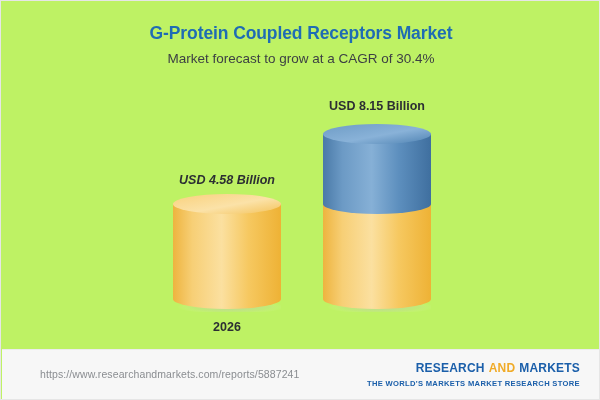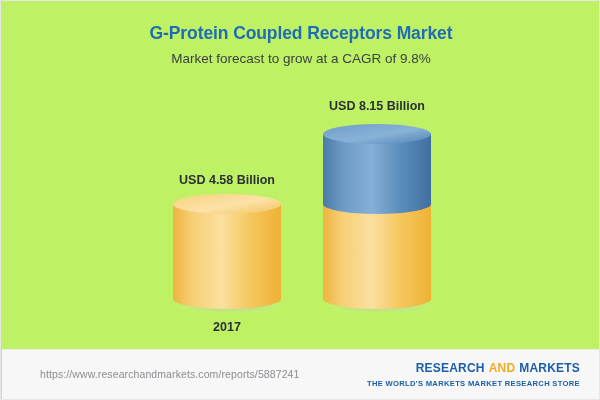--- a/index.html
+++ b/index.html
@@ -72,27 +72,27 @@
     letter-spacing:0.32px;line-height:10px;white-space:nowrap;
     margin-top:1px;
   }
 </style>
 </head>
 <body>
 
 <div class="canvas">
 
   <div class="title">G-Protein Coupled Receptors Market</div>
-  <div class="subtitle">Market forecast to grow at a CAGR of 9.8%</div>
+  <div class="subtitle">Market forecast to grow at a CAGR of 30.4%</div>
 
   <div class="plot">
 
     <div class="bar-group" style="left:172px;top:0;width:108px;height:348px;">
 
-      <div class="bar-label" style="top:172px;">USD 4.58 Billion</div>
+      <div class="bar-label" style="top:172px;font-style:italic;">USD 4.58 Billion</div>
 
       <div class="cyl" style="left:0;top:193px;">
         <svg width="108" height="118" viewBox="0 0 108 118" aria-hidden="true">
           <defs>
             <linearGradient id="yBody2026" x1="0" y1="0" x2="1" y2="0">
               <stop offset="0%" stop-color="#eeb43f"></stop>
               <stop offset="18%" stop-color="#f7cf76"></stop>
               <stop offset="45%" stop-color="#fbe0a0"></stop>
               <stop offset="70%" stop-color="#f6c860"></stop>
               <stop offset="100%" stop-color="#eeb235"></stop>
@@ -108,21 +108,21 @@
               <stop offset="100%" stop-color="#ffffff" stop-opacity="0"></stop>
             </radialGradient>
           </defs>
           <ellipse cx="58" cy="113" rx="54" ry="7" fill="url(#shadow2026)"></ellipse>
           <path d="M0,10 L0,105 A54,10 0 0,0 108,105 L108,10 Z" fill="url(#yBody2026)"></path>
           <ellipse cx="54" cy="10" rx="54" ry="10" fill="url(#yTop2026)"></ellipse>
           <ellipse cx="54" cy="10" rx="54" ry="10" fill="none" stroke="#e9b murdered" stroke-width="0"></ellipse>
         </svg>
       </div>
 
-      <div class="cat-label" style="top:319px;">2017</div>
+      <div class="cat-label" style="top:319px;">2026</div>
     </div>
 
     <div class="bar-group" style="left:322px;top:0;width:108px;height:348px;">
 
       <div class="bar-label" style="top:98px;">USD 8.15 Billion</div>
 
       <div class="cyl" style="left:0;top:123px;">
         <svg width="108" height="188" viewBox="0 0 108 188" aria-hidden="true">
           <defs>
             <linearGradient id="bBody2032" x1="0" y1="0" x2="1" y2="0">

